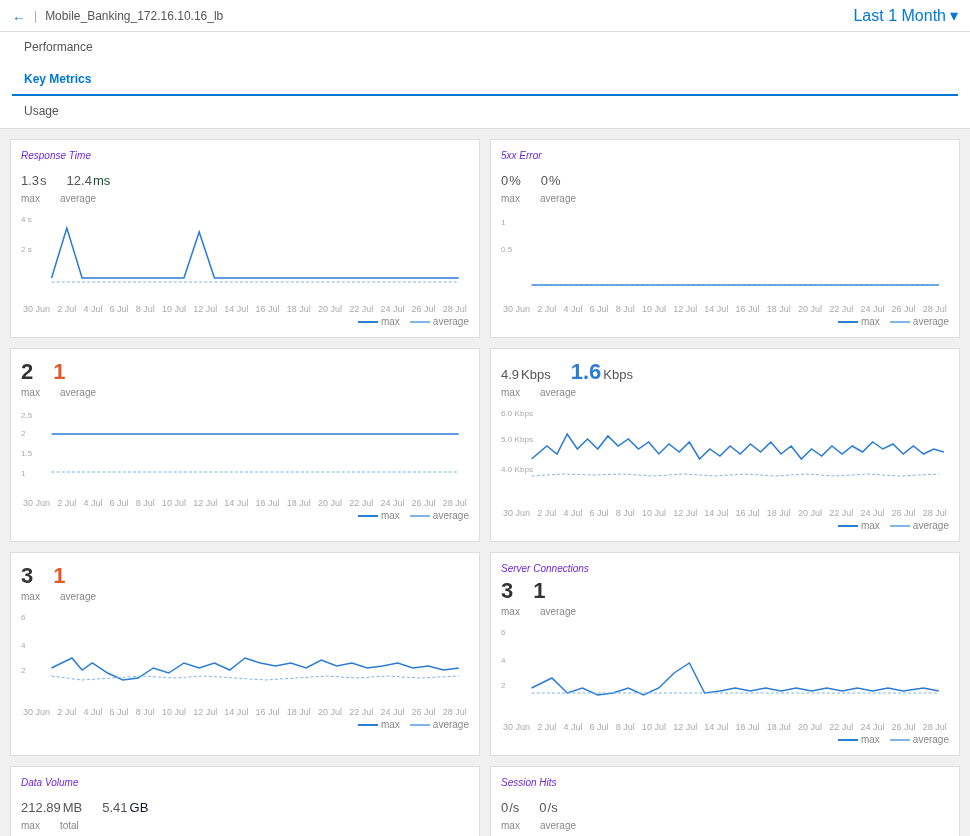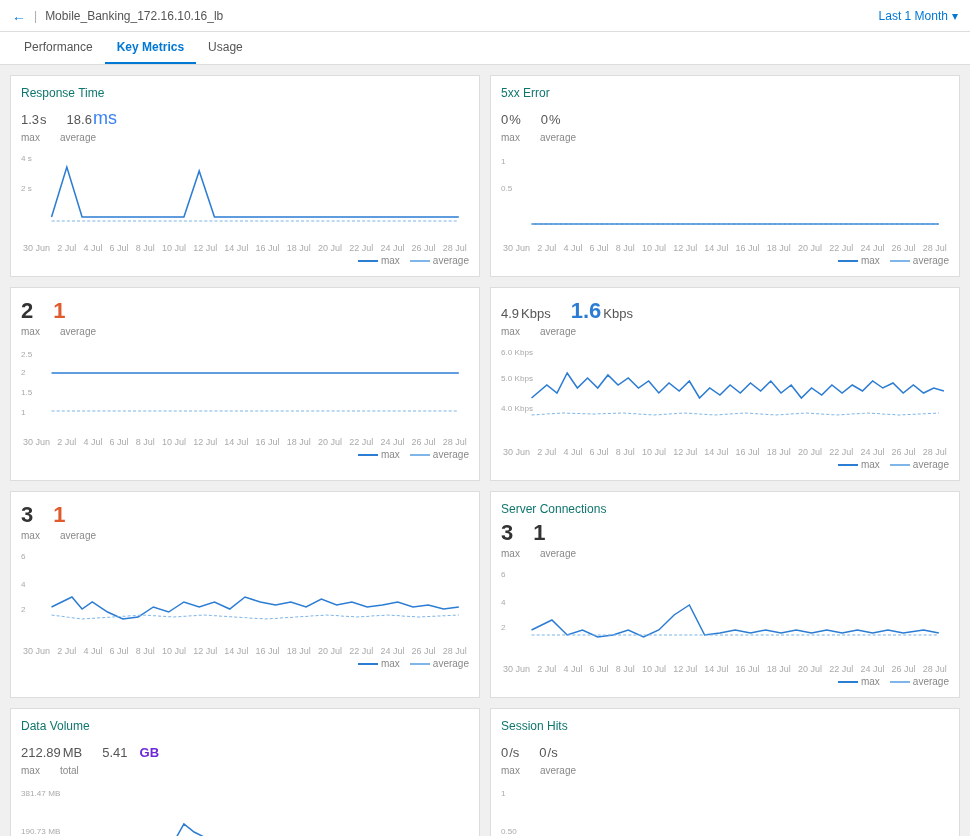--- a/index.html
+++ b/index.html
@@ -6,34 +6,34 @@
     body { font-family: Arial, sans-serif; font-size: 12px; background: #f0f0f0; color: #333; }
 
     .top-bar {
       display: flex; align-items: center; justify-content: space-between;
       background: #fff; border-bottom: 1px solid #ddd;
       padding: 6px 12px; height: 32px;
     }
     .top-bar-left { display: flex; align-items: center; gap: 8px; }
     .back-btn { cursor: pointer; color: #0078d4; font-size: 14px; }
     .top-bar-title { font-size: 12px; color: #555; }
-    .top-bar-right { display: flex; align-items: center; gap: 4px; cursor: pointer; color: #0078d4; font-size: 12px; text-align: right; }
-
-    .nav-tabs { background: #fff; border-bottom: 1px solid #ddd; padding: 0 12px; display: flex; gap: 0; }
+    .top-bar-right { display: flex; align-items: center; gap: 4px; cursor: pointer; color: #0078d4; font-size: 16px; text-align: right; }
+
+    .nav-tabs { background: #fff; border-bottom: 1px solid #ddd; padding: 0 12px; display: flex; gap: 0; flex-direction: column; }
     .nav-tab { padding: 8px 12px; font-size: 12px; cursor: pointer; color: #555; border-bottom: 2px solid transparent; }
     .nav-tab.active { color: #0078d4; border-bottom: 2px solid #0078d4; font-weight: bold; }
 
     .content { padding: 10px; background: #f0f0f0; }
     .grid-2 { display: grid; grid-template-columns: 1fr 1fr; gap: 10px; margin-bottom: 10px; }
 
     .chart-card {
       background: #fff; border: 1px solid #ddd; padding: 10px;
       position: relative;
     }
-    .chart-title { font-size: 12px; color: #0f766e; margin-bottom: 4px; }
+    .chart-title { font-size: 10px; color: #6d28d9; margin-bottom: 4px; font-style: italic; }
     .metric-values { display: flex; align-items: flex-end; gap: 20px; margin-bottom: 2px; }
     .metric-main { font-size: 22px; font-weight: bold; color: #333; }
     .metric-main span { font-size: 13px; font-weight: normal; color: #555; }
     .metric-secondary { font-size: 22px; font-weight: bold; color: #e05a2b; }
     .metric-secondary-blue { font-size: 22px; font-weight: bold; color: #2b7cd3; }
     .metric-labels { display: flex; gap: 20px; font-size: 10px; color: #888; margin-bottom: 6px; }
 
     .chart-area { position: relative; height: 80px; width: 100%; }
     .chart-legend { display: flex; justify-content: flex-end; gap: 10px; font-size: 10px; color: #888; margin-top: 2px; }
     .legend-item { display: flex; align-items: center; gap: 3px; }
@@ -69,21 +69,21 @@
 
   <div class="grid-2">
 
     <div class="chart-card">
       <div class="chart-title">Response Time</div>
       <div class="metric-values">
         <span class="metric-main">
           <span>1.3</span><span style="font-size:13px;font-weight:normal;color:#555;margin-left:1px;">s</span>
         </span>
         <span class="metric-main">
-          <span>18.6</span><span style="font-size:18px;font-weight:normal;color:#3b82f6;margin-left:1px;">ms</span>
+          <span>12.4</span><span style="font-size:13px;font-weight:normal;color:#14532d;margin-left:1px;">ms</span>
         </span>
       </div>
       <div class="metric-labels">
         <span>max</span>
         <span>average</span>
       </div>
       <div class="chart-area">
         <svg viewBox="0 0 440 80" preserveAspectRatio="none">
 
           <text x="0" y="12" font-size="8" fill="#aaa">4 s</text>
@@ -386,21 +386,21 @@
 
   <div class="grid-2">
 
     <div class="chart-card">
       <div class="chart-title">Data Volume</div>
       <div class="metric-values">
         <span class="metric-main">
           <span>212.89</span><span style="font-size:13px;font-weight:normal;color:#555;margin-left:2px;">MB</span>
         </span>
         <span class="metric-main">
-          <span>5.41</span><span style="font-size:13px;font-weight:bold;color:#6d28d9;margin-left:12px;">GB</span>
+          <span>5.41</span><span style="font-size:13px;font-weight:normal;color:#0f172a;margin-left:2px;">GB</span>
         </span>
       </div>
       <div class="metric-labels">
         <span>max</span>
         <span>total</span>
       </div>
       <div class="chart-area" style="height:90px">
         <svg viewBox="0 0 440 90" preserveAspectRatio="none">
           <text x="0" y="14" font-size="8" fill="#aaa">381.47 MB</text>
           <text x="0" y="52" font-size="8" fill="#aaa">190.73 MB</text>

